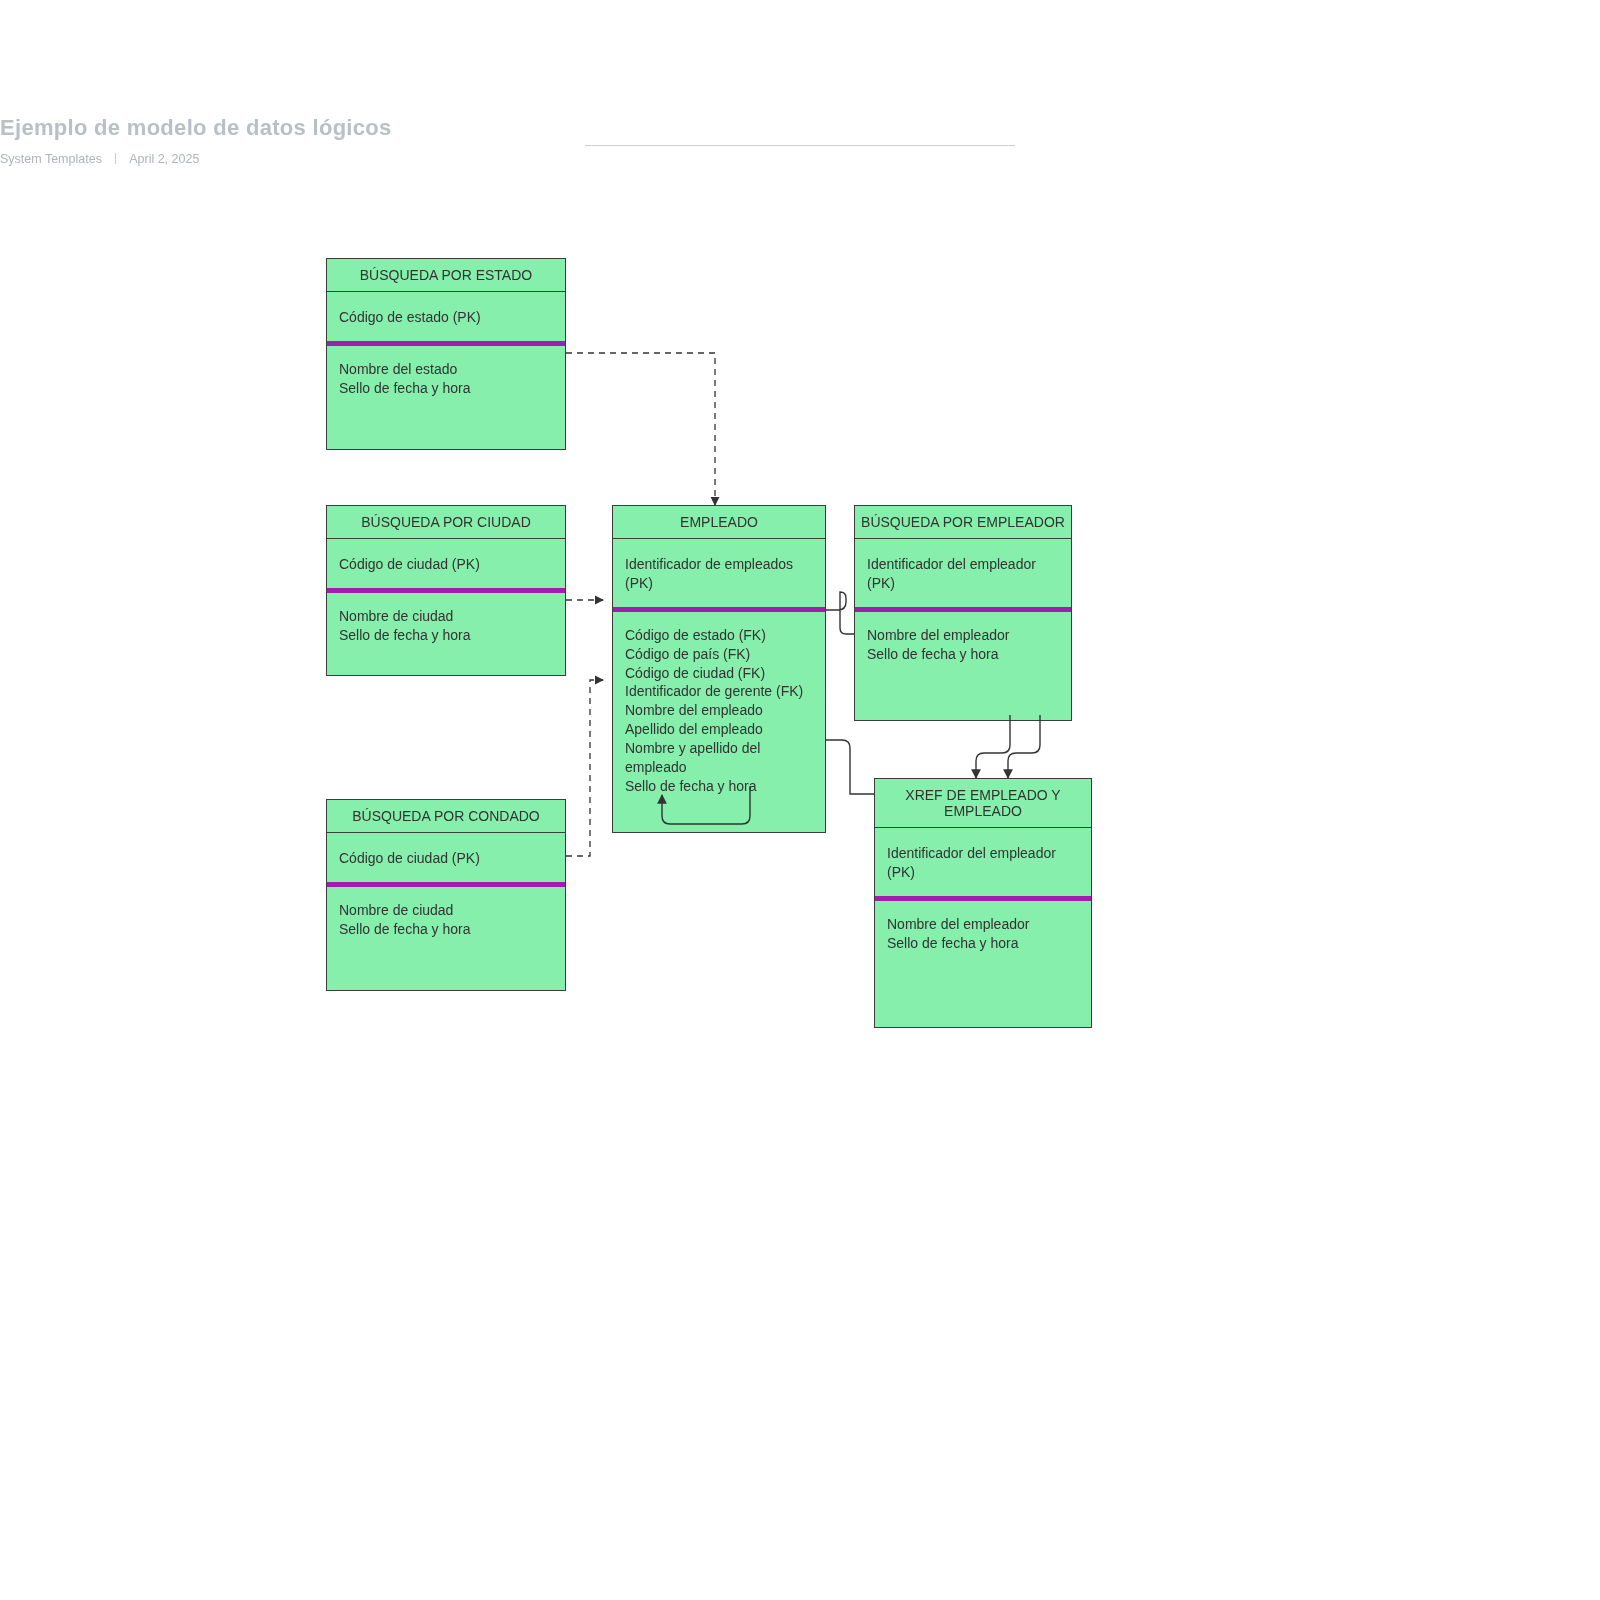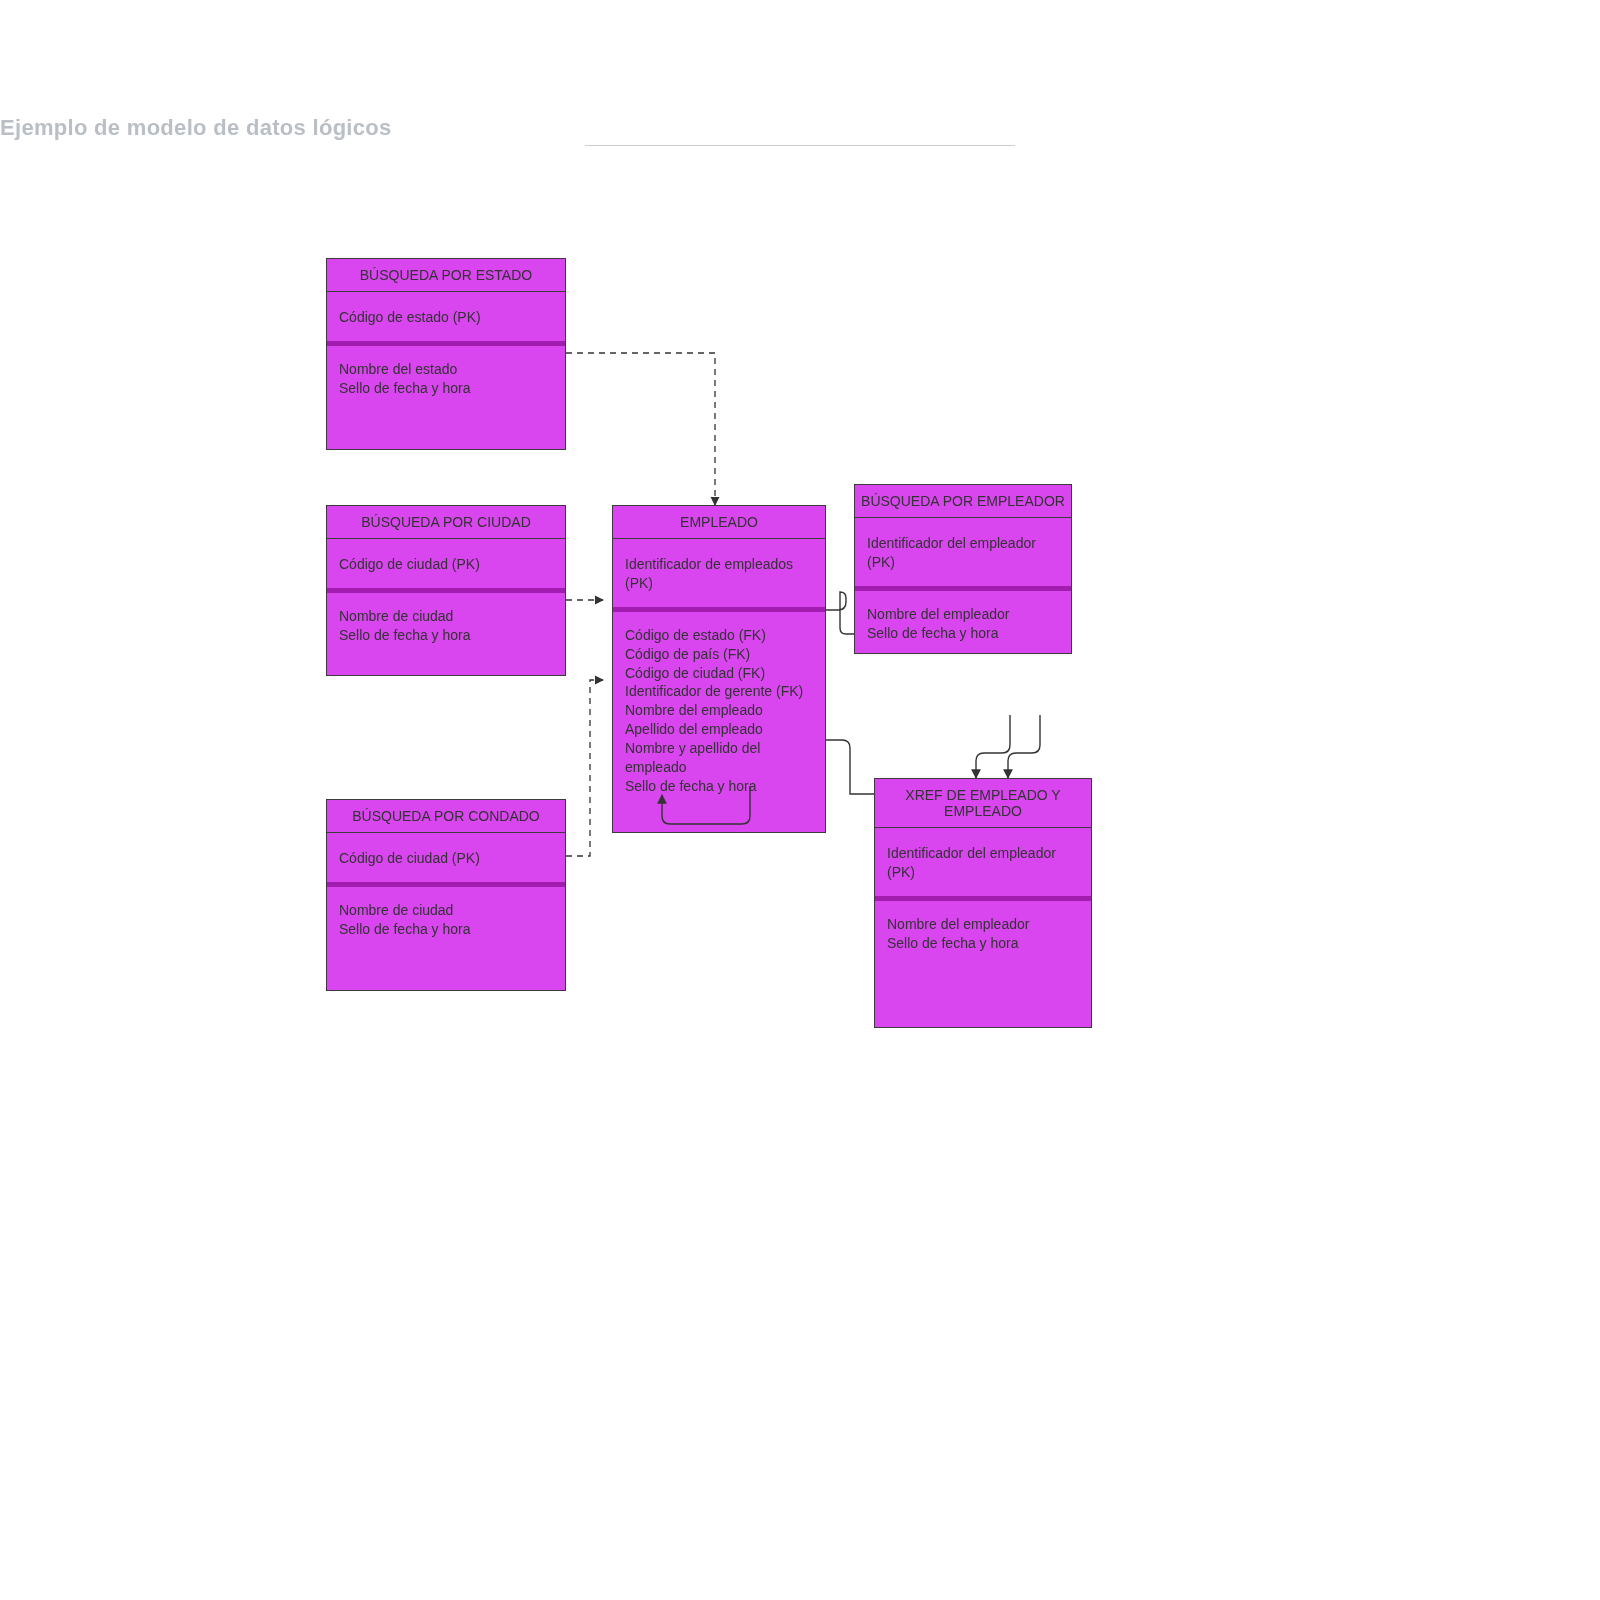--- a/index.html
+++ b/index.html
@@ -40,21 +40,21 @@
   .sub .sep {
     display: inline-block;
     width: 1px; height: 11px;
     background: #c9ced3;
     margin: 0 10px;
     vertical-align: -1px;
   }
   .entity {
     position: absolute;
     border: 1px solid #3c3c3c;
-    background: #d946ef;
+    background: #86efac;
     box-sizing: border-box;
   }
   .entity .hd {
     text-align: center;
     font-size: 14px;
     padding: 8px 6px;
     border-bottom: 1px solid #3c3c3c;
   }
   .entity .pk {
     font-size: 14px;
@@ -75,20 +75,25 @@
   }
 </style>
 </head>
 <body>
 
 <div class="canvas">
 
   <div class="header">
     <div class="title">Ejemplo de modelo de datos lógicos</div>
     <div class="rule"></div>
+    <div class="sub">
+      <span>System Templates</span>
+      <span class="sep"></span>
+      <span>April 2, 2025</span>
+    </div>
   </div>
 
   <div class="entity" style="left:326px; top:258px; width:240px; height:192px">
     <div class="hd">BÚSQUEDA POR ESTADO</div>
     <div class="pk">Código de estado (PK)</div>
     <div class="attrs">Nombre del estado<br>Sello de fecha y hora</div>
   </div>
 
   <div class="entity" style="left:326px; top:505px; width:240px; height:171px">
     <div class="hd">BÚSQUEDA POR CIUDAD</div>
@@ -101,21 +106,21 @@
     <div class="pk">Código de ciudad (PK)</div>
     <div class="attrs">Nombre de ciudad<br>Sello de fecha y hora</div>
   </div>
 
   <div class="entity" style="left:612px; top:505px; width:214px; height:328px">
     <div class="hd">EMPLEADO</div>
     <div class="pk">Identificador de empleados (PK)</div>
     <div class="attrs">Código de estado (FK)<br>Código de país (FK)<br>Código de ciudad (FK)<br>Identificador de gerente (FK)<br>Nombre del empleado<br>Apellido del empleado<br>Nombre y apellido del empleado<br>Sello de fecha y hora</div>
   </div>
 
-  <div class="entity" style="left:854px; top:484px; width:218px; height:170px">
+  <div class="entity" style="left:854px; top:505px; width:218px; height:216px">
     <div class="hd">BÚSQUEDA POR EMPLEADOR</div>
     <div class="pk">Identificador del empleador (PK)</div>
     <div class="attrs">Nombre del empleador<br>Sello de fecha y hora</div>
   </div>
 
   <div class="entity" style="left:874px; top:778px; width:218px; height:250px">
     <div class="hd">XREF DE EMPLEADO Y EMPLEADO</div>
     <div class="pk">Identificador del empleador (PK)</div>
     <div class="attrs">Nombre del empleador<br>Sello de fecha y hora</div>
   </div>

